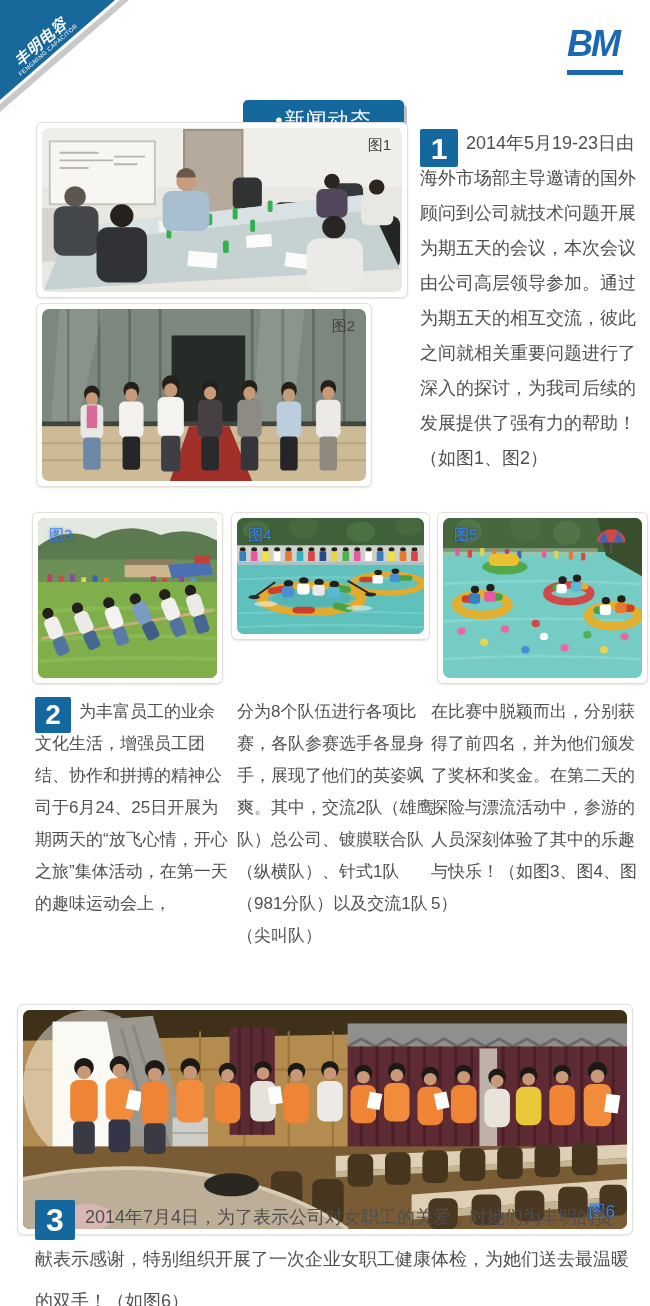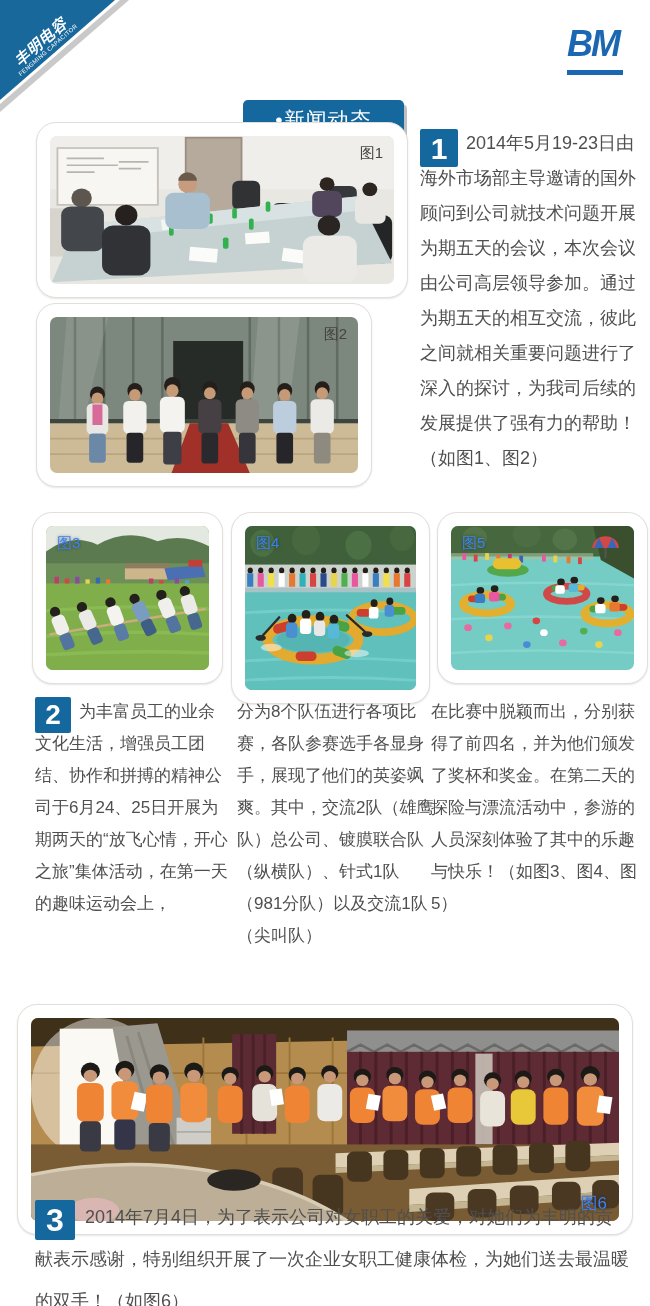--- a/index.html
+++ b/index.html
@@ -18,22 +18,22 @@
       border-bottom-style:solid;display:inline-block;}
   .logo-main{position:absolute;right:27px;top:26px;color:#1b67b2;font-size:36px;
       border-bottom-width:5px;padding-bottom:8px;padding-right:4px;}
 
   
   .news-btn{position:absolute;left:243px;top:64px;width:161px;height:40px;background:#14689e;
      border-radius:5px;color:#fff;font-size:21px;display:flex;align-items:center;justify-content:center;
      box-shadow:3px 4px 0 #bfbfbf;cursor:pointer;letter-spacing:1px;margin-top:36px;}
 
   
-  .photo{position:absolute;background:#fff;border:1px solid #e2dfda;border-radius:20px;
-     padding:13px;box-sizing:border-box;box-shadow:0 1px 2px rgba(0,0,0,.10);}
+  .photo{position:absolute;background:#fff;border:1px solid #e2dfda;border-radius:6px;
+     padding:5px;box-sizing:border-box;box-shadow:0 1px 2px rgba(0,0,0,.10);}
   .photo-inner{width:100%;height:100%;border-radius:7px;overflow:hidden;position:relative;}
   .photo-inner svg{display:block;width:100%;height:100%;}
   .ph-label{position:absolute;font-size:15px;line-height:1;}
   .lbl-dark{color:#45453f;}
   .lbl-light{color:#3b82f6;text-shadow:0 0 3px rgba(0,0,0,.45);}
   .tl{top:9px;left:11px;} .tr{top:9px;right:11px;} .br{bottom:9px;right:12px;}
 
   
   .article{position:absolute;}
   .article p{margin:0;text-indent:46px;}
@@ -235,21 +235,21 @@
               <rect x="-8" y="-15" width="16" height="23" rx="5" fill="#eceae6"></rect>
               <rect x="-7" y="8" width="14" height="19" rx="4" fill="#46688f"></rect>
             </g>
         </g>
       </svg>
       <span class="ph-label lbl-light tl">图3</span>
 
     </div>
   </div>
 
-  <div class="photo" style="left:231px;top:512px;width:199px;height:192px;">
+  <div class="photo" style="left:231px;top:512px;width:199px;height:128px;">
     <div class="photo-inner">
       <svg viewBox="0 0 196 170" preserveAspectRatio="none">
         <rect width="196" height="170" fill="#5fc0bc"></rect>
         <rect width="196" height="42" fill="#40603b"></rect>
         <circle cx="20" cy="18" r="14" fill="#4b7044"></circle>
           <circle cx="70" cy="14" r="16" fill="#48693f"></circle>
         <circle cx="130" cy="20" r="15" fill="#4b7044"></circle>
           <circle cx="180" cy="12" r="14" fill="#48693f"></circle>
         <rect y="40" width="196" height="26" fill="#ccd2cc"></rect>
         <g>

